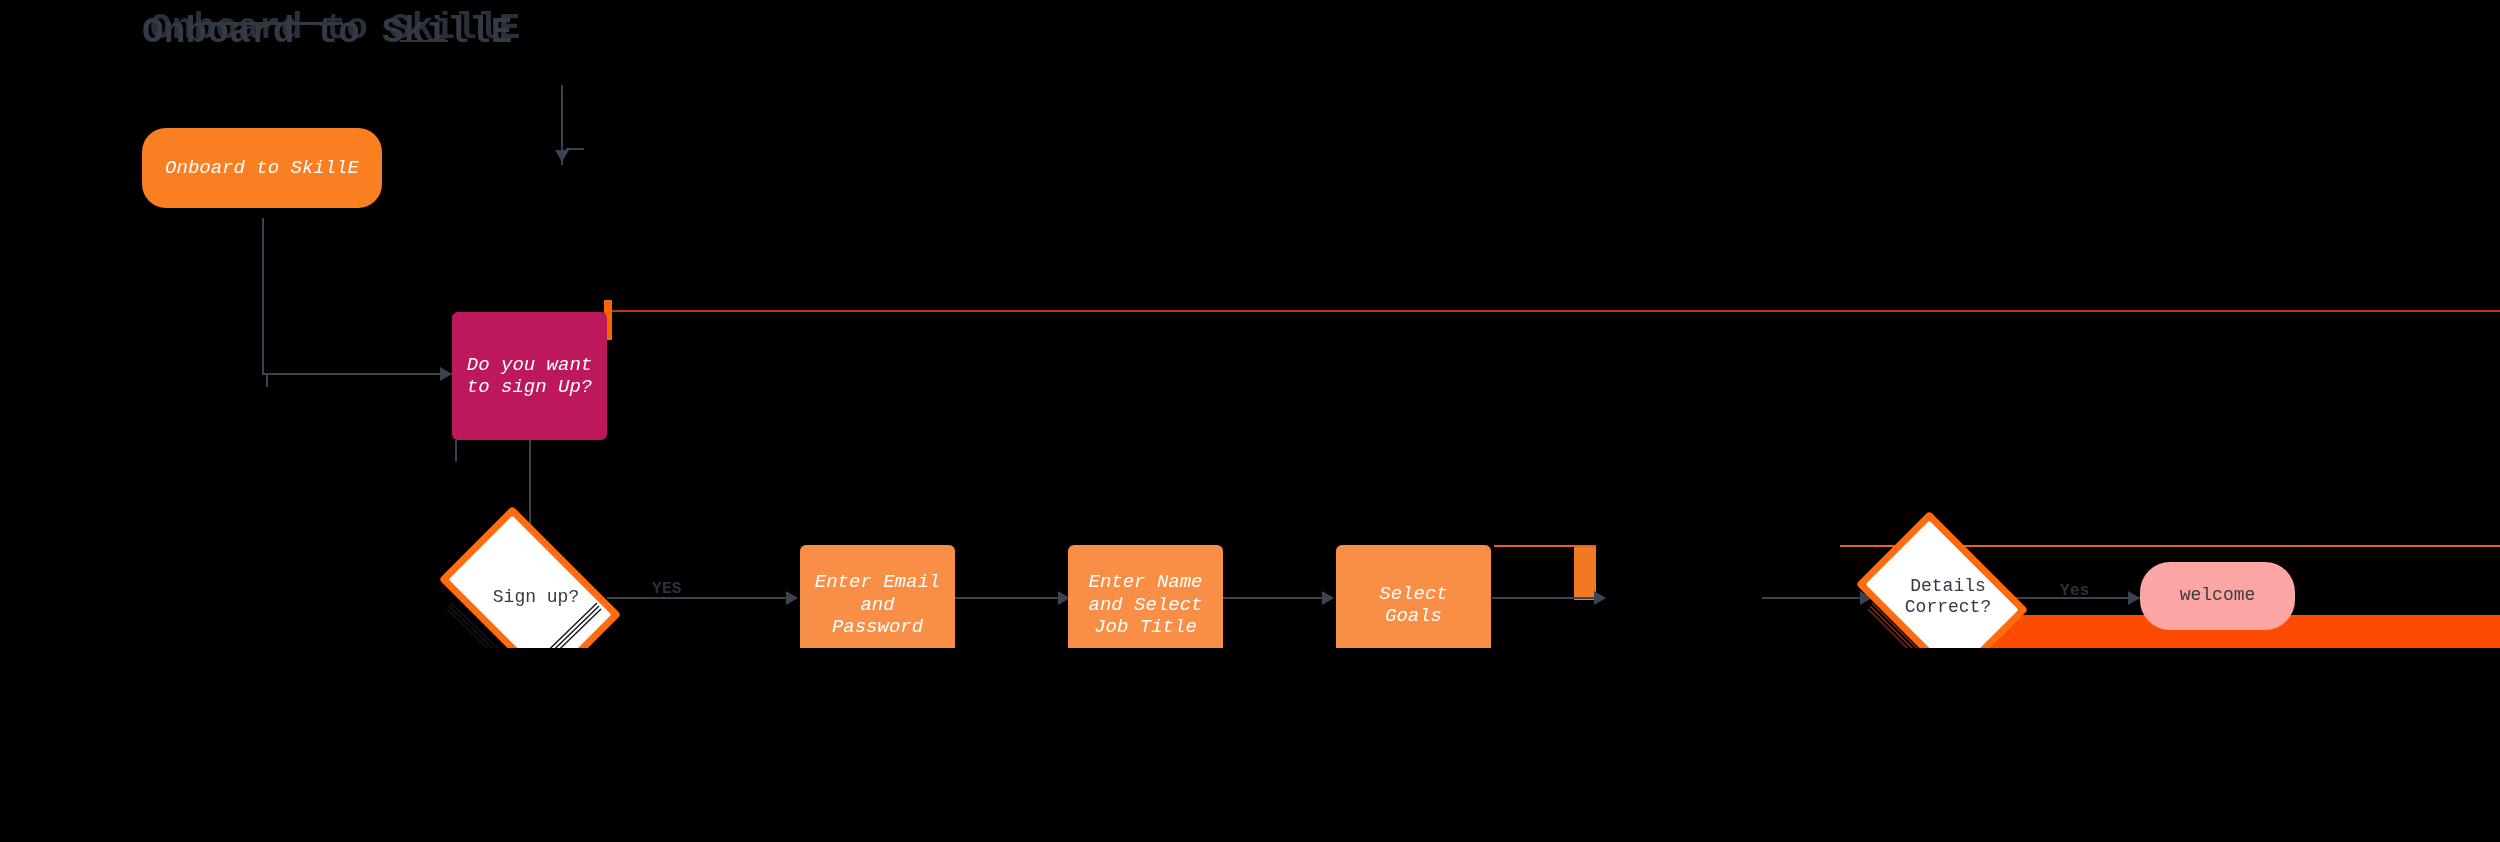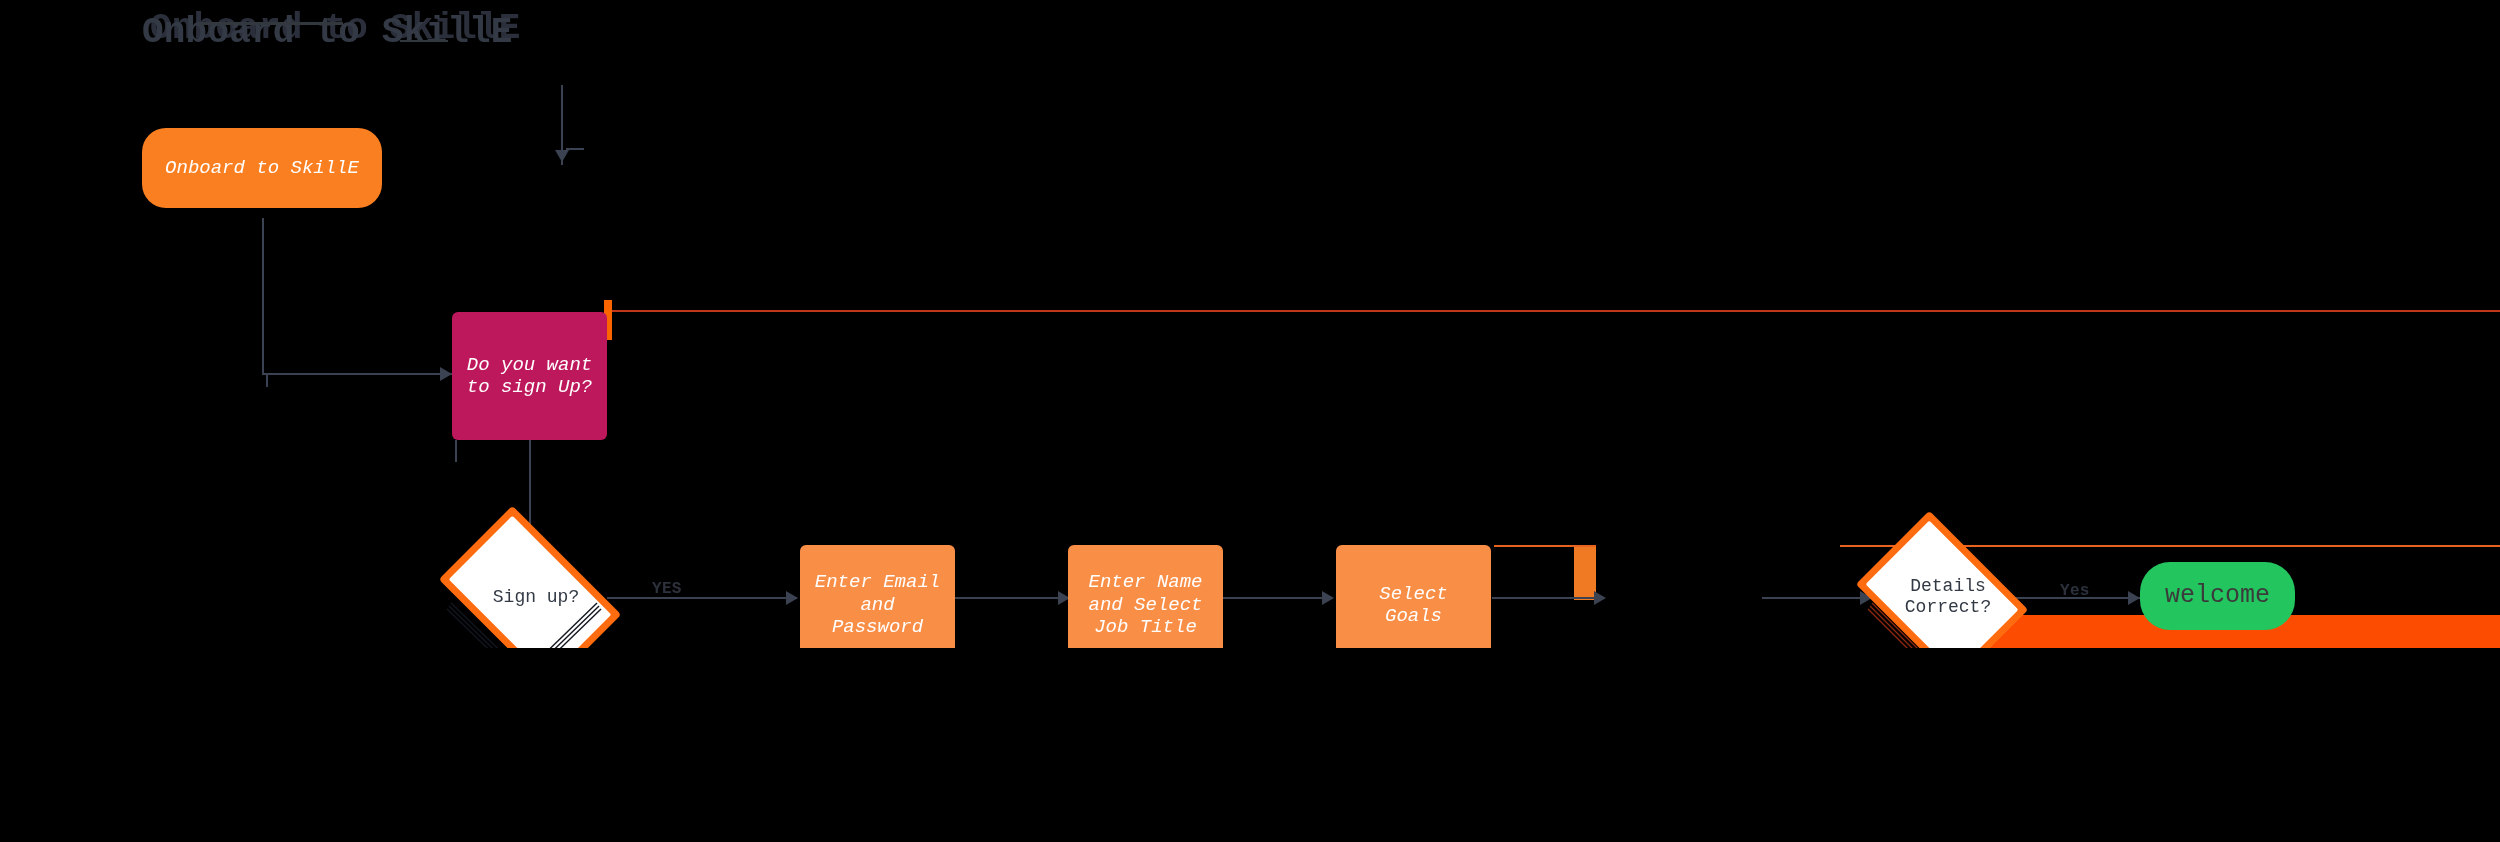--- a/index.html
+++ b/index.html
@@ -49,25 +49,25 @@
   }
   .node.start {
     background: #FA7F21;
     border-radius: 24px;
   }
   .node.process {
     background: #F98E46;
     border-radius: 6px;
   }
   .node.terminal {
-    background: #22c55e;
+    background: #fca5a5;
     border-radius: 30px;
     color: #3b3b3b;
     font-style: normal;
-    font-size: 25px;
+    font-size: 18px;
   }
   .node.decision-box {
     background: #be185d;
     border-radius: 6px;
   }
 
   
   .diamond {
     position: absolute;
     display: flex;

